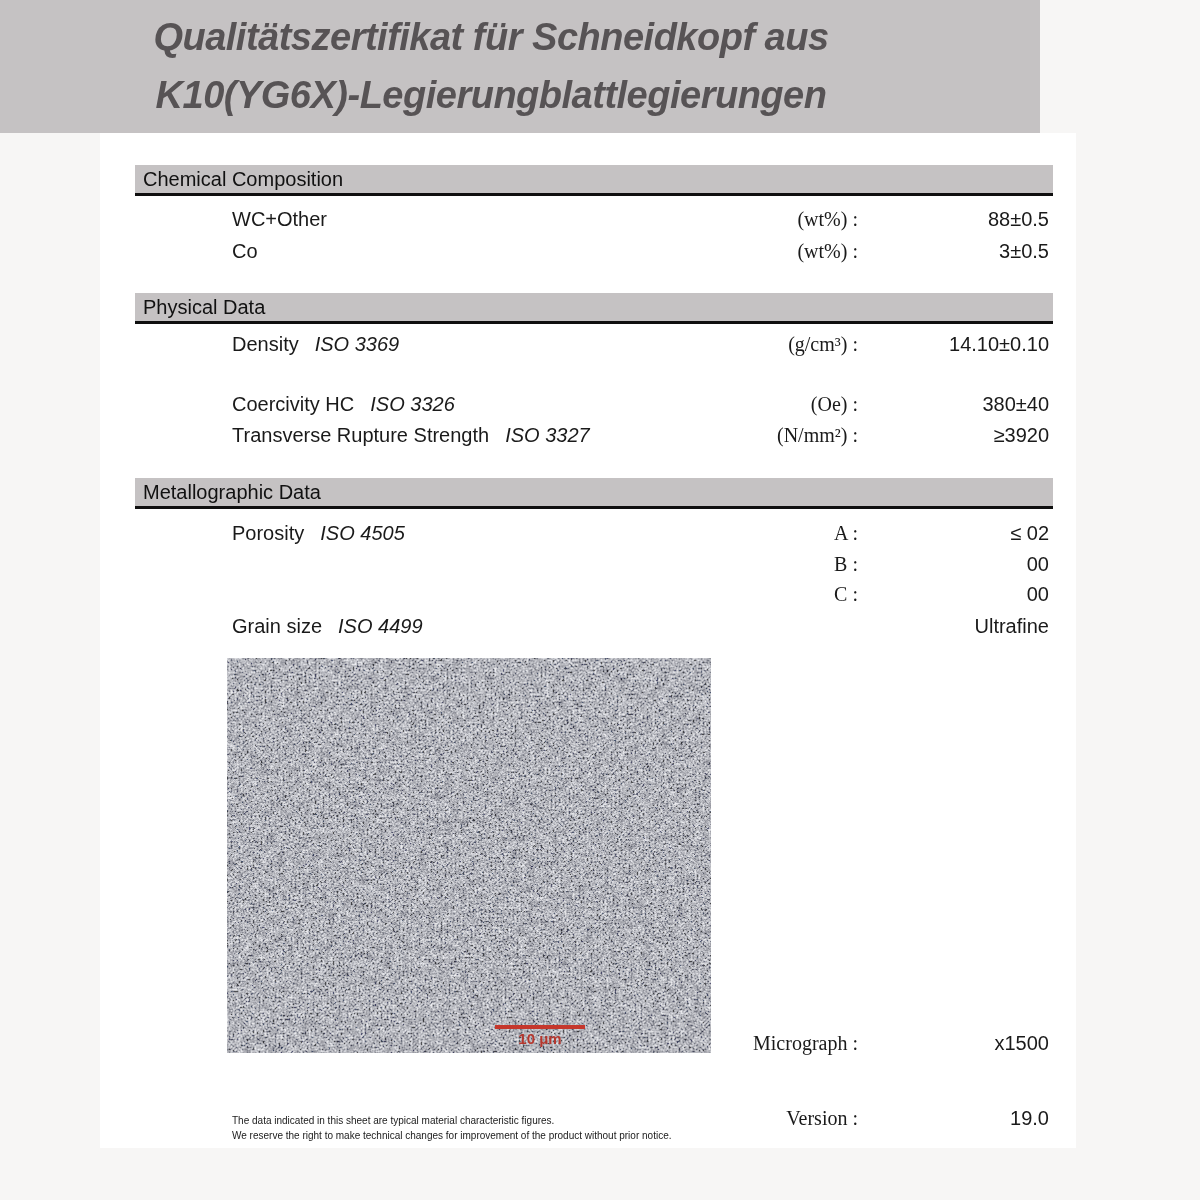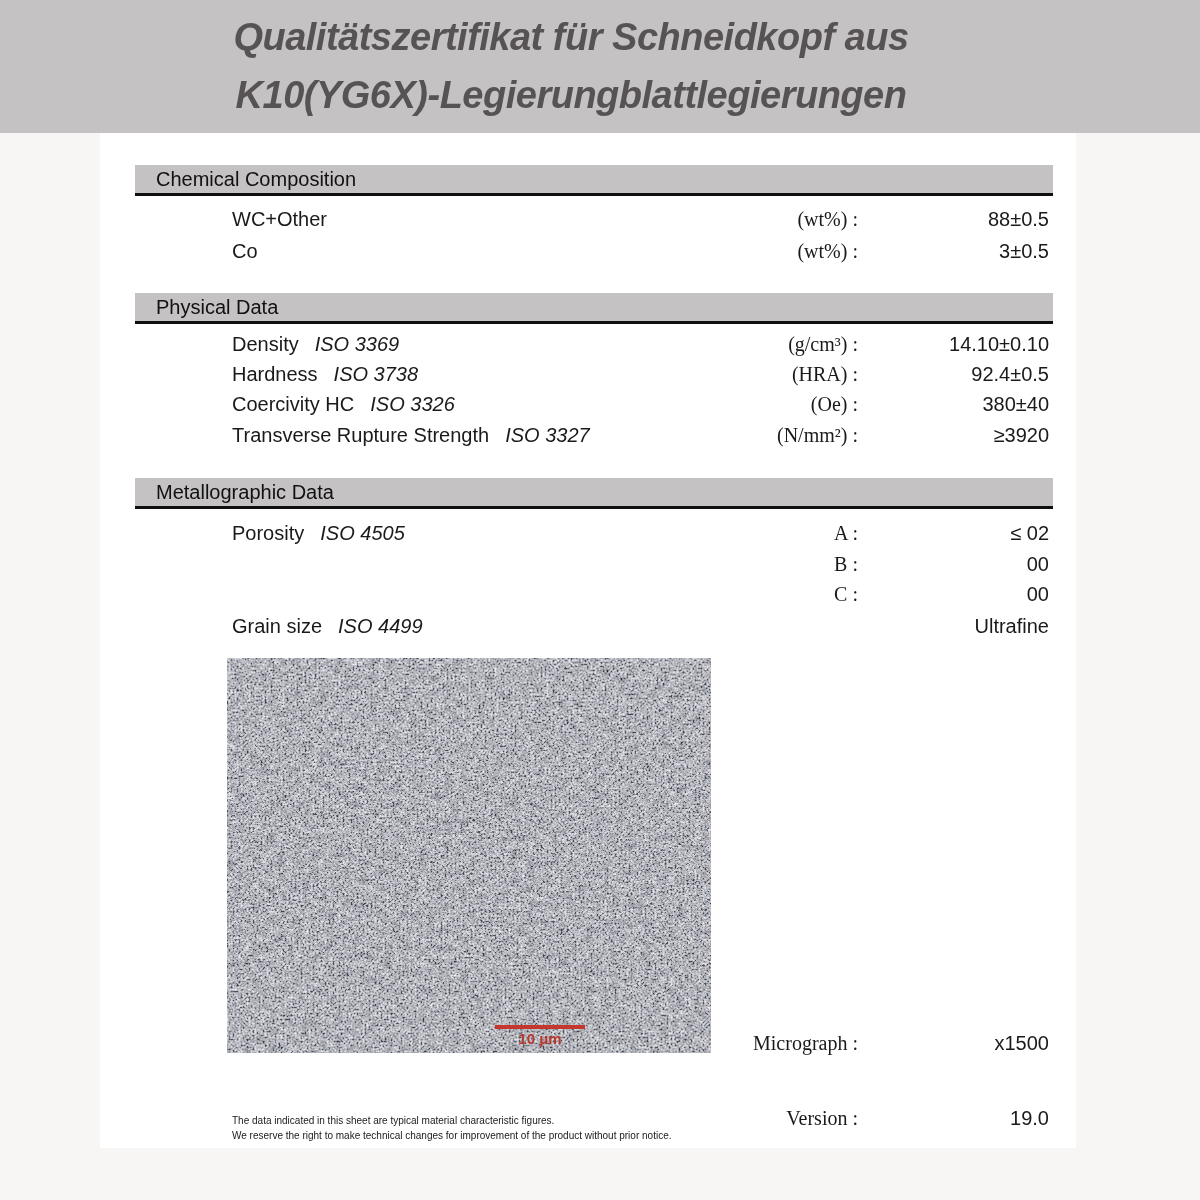--- a/index.html
+++ b/index.html
@@ -8,21 +8,21 @@
     position: relative;
     background: #f7f6f5;
     font-family: "Liberation Sans", sans-serif;
     color: #1a1a1a;
     overflow: hidden;
   }
 
   
   .banner {
     position: absolute; left: 0; top: 0;
-    width: 1200px; height: 133px;
+    width: 1040px; height: 133px;
     background: #c5c2c3;
     display: flex; flex-direction: column;
     justify-content: center; align-items: center;
     gap: 16px;
     padding-right: 58px;
   }
   .banner .title-line {
     font-size: 38px;
     font-weight: bold;
     font-style: italic;
@@ -39,21 +39,21 @@
     background: #ffffff;
   }
 
   .secbar {
     position: absolute; left: 35px;
     width: 918px; height: 31px;
     background: #c5c2c3;
     border-bottom: 3px solid #0f0f0f;
     font-size: 20px;
     line-height: 29px;
-    padding-left: 21px;
+    padding-left: 8px;
     color: #111;
     white-space: nowrap;
   }
 
   .row {
     position: absolute; left: 0;
     width: 976px; height: 26px;
     font-size: 20px;
     line-height: 26px;
   }
@@ -113,25 +113,20 @@
     <span class="lbl"><span>Co</span><span class="iso"></span></span>
     <span class="unit">(wt%) :</span>
     <span class="val">3±0.5</span>
   </div>
 
   <div class="secbar" style="top:160px">Physical Data</div>
   <div class="row" style="top:198px">
     <span class="lbl"><span>Density</span><span class="iso">ISO 3369</span></span>
     <span class="unit">(g/cm³) :</span>
     <span class="val">14.10±0.10</span>
-  </div>
-  <div class="row" style="top:228px">
-    <span class="lbl"><span>Hardness</span><span class="iso">ISO 3738</span></span>
-    <span class="unit">(HRA) :</span>
-    <span class="val">92.4±0.5</span>
   </div>
   <div class="row" style="top:258px">
     <span class="lbl"><span>Coercivity HC</span><span class="iso">ISO 3326</span></span>
     <span class="unit">(Oe) :</span>
     <span class="val">380±40</span>
   </div>
   <div class="row" style="top:289px">
     <span class="lbl"><span>Transverse Rupture Strength</span><span class="iso">ISO 3327</span></span>
     <span class="unit">(N/mm²) :</span>
     <span class="val">≥3920</span>

